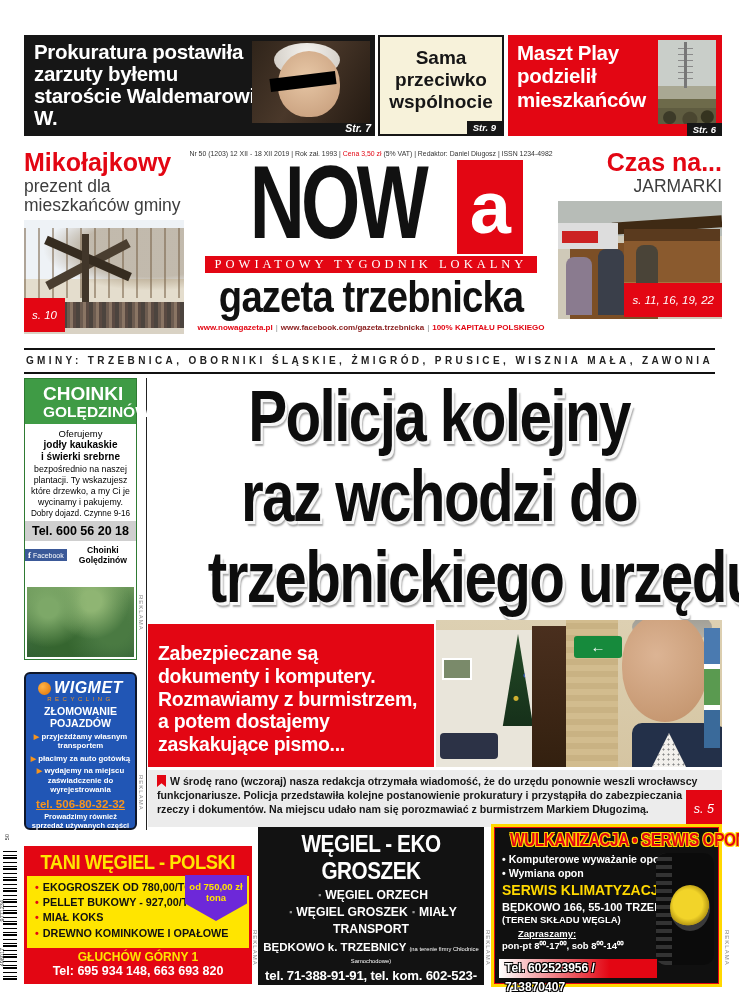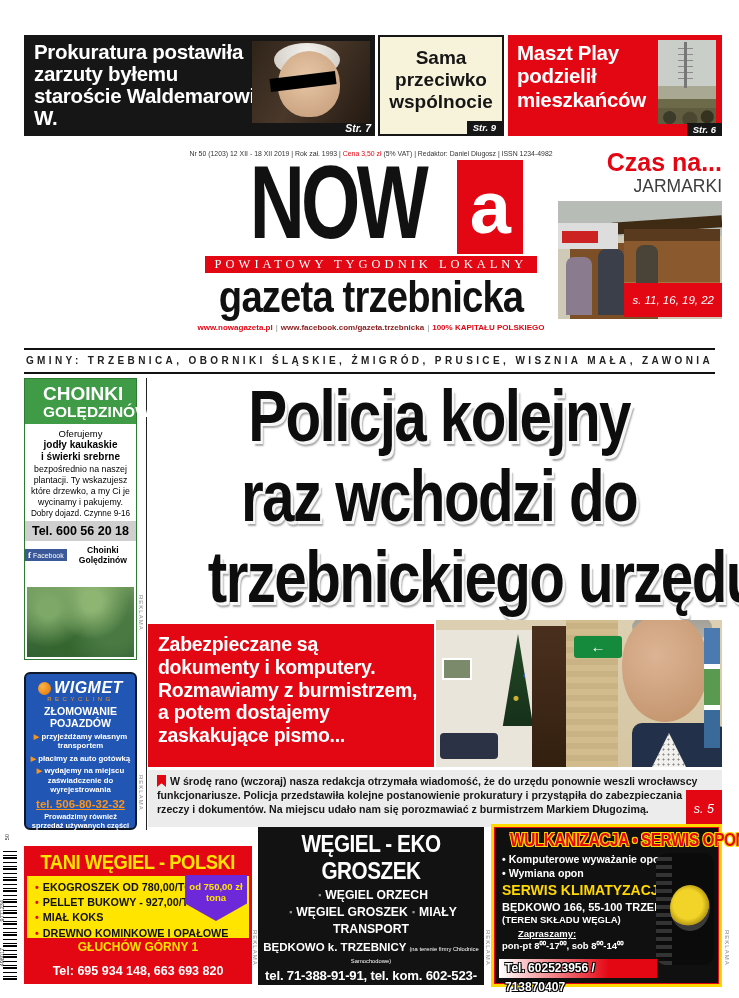--- a/index.html
+++ b/index.html
@@ -117,21 +117,21 @@
   .wg-li .tri{color:#f7941d;font-size:7px;}
   .wg-tel{color:#f7941d;font-weight:bold;font-size:11.5px;text-decoration:underline;margin-top:4px;}
   .wg-note{font-size:7.4px;font-weight:bold;line-height:1.2;margin-top:3px;padding:0 3px;}
   
   .headline{position:absolute;left:150px;top:376px;width:578px;text-align:center;color:#0d0d0d;}
   .headline .hl{display:block;font-weight:bold;font-size:73px;line-height:1.1;letter-spacing:-2px;
     transform:scaleX(.8);transform-origin:center;white-space:nowrap;
     text-shadow:0 0 2px #fff,3px 3px 0 rgba(255,255,255,.9),4px 5px 2px rgba(0,0,0,.35);}
   .deck{position:absolute;left:148px;top:624px;width:286px;height:143px;background:#e30613;
     box-sizing:border-box;color:#fff;font-weight:bold;font-size:19.5px;line-height:1.17;
-    padding:9px 10px;white-space:pre-line;letter-spacing:-.3px;}
+    padding:18px 10px;white-space:pre-line;letter-spacing:-.3px;}
   .mphoto{position:absolute;left:436px;top:620px;width:286px;height:147px;overflow:hidden;
     background:linear-gradient(#ddd0b2,#d5c5a2);}
   .mp-room{position:absolute;left:0;top:10px;width:96px;height:137px;background:#e9e5da;}
   .mp-sofa{position:absolute;left:4px;bottom:8px;width:58px;height:26px;border-radius:4px;background:#2c3246;}
   .mp-frame1{position:absolute;left:6px;top:38px;width:26px;height:18px;background:#7a8a6a;border:2px solid #fff;}
   .mp-tree{position:absolute;left:62px;top:14px;width:40px;height:92px;
     background:radial-gradient(circle at 30% 20%,#c04040 2px,transparent 3px),
       radial-gradient(circle at 70% 45%,#4060c0 2px,transparent 3px),
       radial-gradient(circle at 45% 70%,#d0b030 2px,transparent 3px),
       linear-gradient(#234a26,#16301a);clip-path:polygon(50% 0,88% 100%,12% 100%);}
@@ -166,21 +166,21 @@
     padding:2px 0;letter-spacing:-.5px;}
   .tn-head span{display:inline-block;transform:scaleX(.92);}
   .tn-badge{position:absolute;right:2px;top:26px;width:62px;height:46px;background:#6d28d9;color:#ffe500;
     font-weight:bold;font-size:9.5px;text-align:center;line-height:1.2;padding-top:6px;box-sizing:border-box;
     clip-path:polygon(0 0,100% 0,100% 62%,50% 100%,0 62%);}
   .tn-items{margin:5px 0 0 8px;}
   .tn-item{font-weight:bold;font-size:10.8px;color:#111;margin-top:3.2px;}
   .tn-item .dot{color:#e30613;margin-right:4px;}
   .tn-foot{position:absolute;left:0;right:0;bottom:0;background:#e30613;text-align:center;padding:2px 0 3px;}
   .tn-f1{color:#ffe500;font-weight:bold;font-size:12px;}
-  .tn-f2{color:#fff;font-weight:bold;font-size:12.5px;margin-top:10px;}
+  .tn-f2{color:#fff;font-weight:bold;font-size:12.5px;}
   .weko{position:absolute;left:258px;top:827px;width:226px;height:158px;box-sizing:border-box;
     background:#121212;color:#fff;text-align:center;padding-top:4px;}
   .we-head{font-weight:bold;font-size:23px;letter-spacing:-.5px;}
   .we-head span{display:inline-block;transform:scaleX(.9);}
   .we-li{font-weight:bold;font-size:12.2px;margin-top:3px;}
   .we-li .sq{color:#9a9a9a;font-size:9px;vertical-align:1px;margin:0 4px;}
   .we-loc{font-weight:bold;font-size:11.5px;margin-top:5px;}
   .we-locnote{font-size:5.8px;font-weight:normal;}
   .we-tel{font-weight:bold;font-size:13.2px;margin-top:3px;letter-spacing:-.2px;}
   .wulk{position:absolute;left:491px;top:824px;width:231px;height:163px;box-sizing:border-box;
@@ -228,20 +228,32 @@
   <div class="teaser teaser-right">
     <div class="txt">Maszt Play podzielił mieszkańców</div>
     <div class="tr-photo">
       <div class="tr-grid"></div>
       <div class="tr-mast"></div>
       <div class="tr-bush"></div>
     </div>
     <div class="badge-black">Str. 6</div>
   </div>
 
+  <div class="feat feat-left">
+    <div class="feat-title">Mikołajkowy</div>
+    <div class="feat-sub">prezent dla mieszkańców gminy</div>
+    <div class="fl-photo">
+      <div class="fl-trees"></div>
+      <div class="fl-cross-a"></div>
+      <div class="fl-cross-b"></div>
+      <div class="fl-cross-v"></div>
+      <div class="fl-crowd"></div>
+      <div class="badge-red" style="left:0;bottom:2px;">s. 10</div>
+    </div>
+  </div>
 
   <div class="masthead">
     <div class="mh-info"><span>Nr 50 (1203) 12 XII - 18 XII 2019 | Rok zał. 1993 | </span><span class="cena">Cena 3,50 zł</span><span> (5% VAT) | Redaktor: Daniel Długosz | ISSN 1234-4982</span></div>
     <div class="mh-logo">
       <span class="mh-now">NOW</span>
       <span class="mh-a">a</span>
     </div>
     <div class="mh-band">POWIATOWY TYGODNIK LOKALNY</div>
     <div class="mh-title"><span>gazeta trzebnicka</span></div>
     <div class="mh-links">

